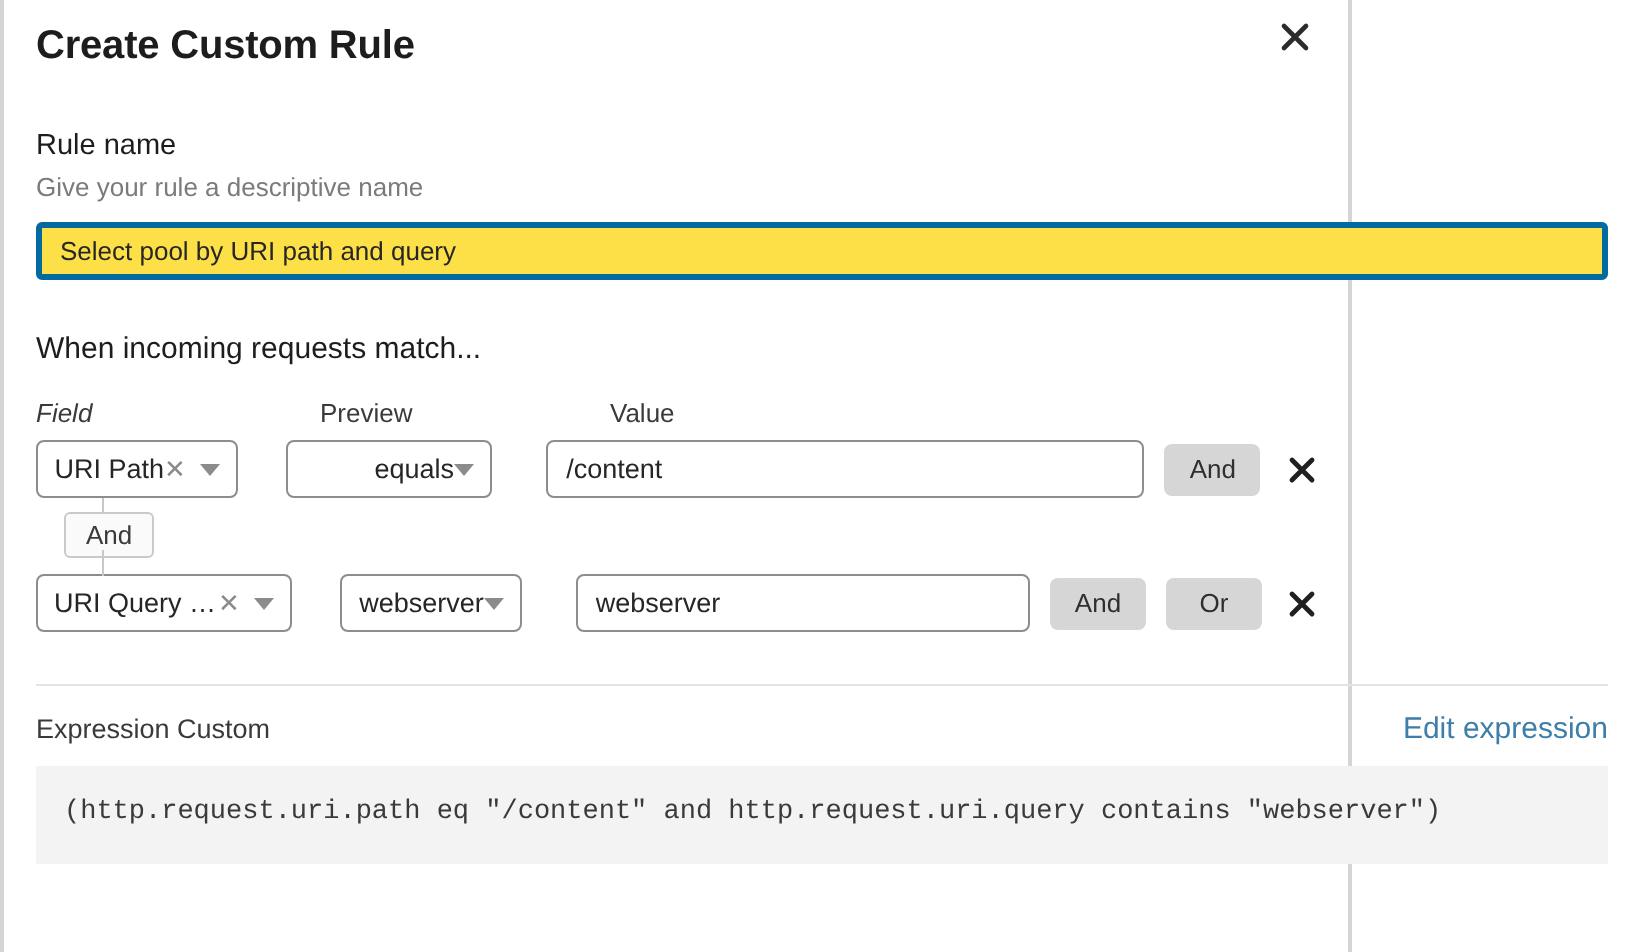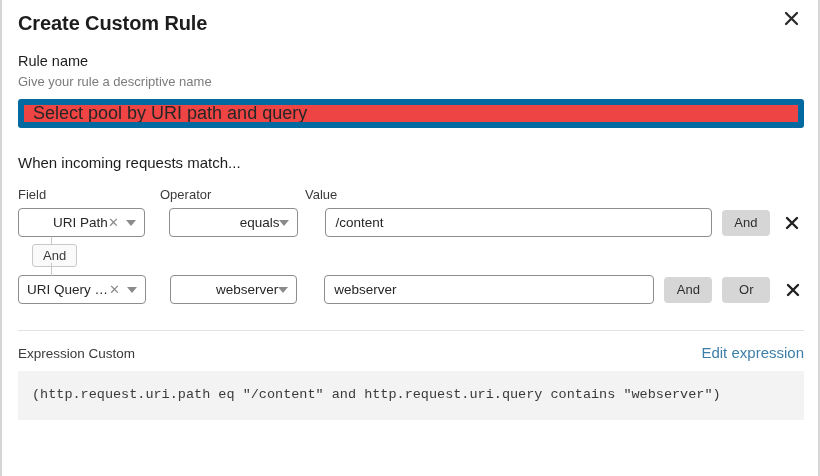--- a/index.html
+++ b/index.html
@@ -12,21 +12,21 @@
     width: 820px;
     height: 476px;
     font-family: "Liberation Sans", sans-serif;
     color: #1d1d1d;
     overflow: hidden;
   }
 
   .dialog {
     position: relative;
     box-sizing: border-box;
-    width: 820px;
+    width: 676px;
     height: 476px;
     background: #ffffff;
     border-left: 2px solid #d5d5d5;
     border-right: 2px solid #d5d5d5;
     padding: 0 16px;
   }
 
   
   .dialog-header {
     position: relative;
@@ -50,63 +50,63 @@
     align-items: center;
     justify-content: center;
     cursor: pointer;
     background: none;
     border: none;
     padding: 0;
   }
   .close-btn svg { display: block; }
 
   
-  .section-rulename { margin-top: 6px; }
+  .section-rulename { margin-top: 18px; }
   .field-label {
     font-size: 14.5px;
     color: #1d1d1d;
     line-height: 19px;
   }
   .field-hint {
     font-size: 13px;
     color: #7b7b7b;
     line-height: 18px;
     margin-top: 2px;
   }
   .rule-name-input {
     box-sizing: border-box;
     display: block;
     width: 786px;
     height: 29px;
     margin-top: 8px;
     padding: 0 9px;
     font-family: "Liberation Sans", sans-serif;
-    font-size: 18px;
+    font-size: 13px;
     color: #262626;
-    background: #ef4444;
-    border: 6px solid #0369a1;
+    background: #fde047;
+    border: 3px solid #0369a1;
     border-radius: 3px;
     outline: none;
   }
 
   
   .match-heading {
     margin-top: 26px;
     font-size: 15px;
     font-weight: normal;
     color: #1d1d1d;
   }
 
   .col-headers {
     display: flex;
     margin-top: 16px;
     font-size: 13px;
     color: #3a3a3a;
   }
-  .ch-field    { width: 142px; }
+  .ch-field    { width: 142px; font-style: italic; }
   .ch-operator { width: 145px; }
   .ch-value    { flex: 1; }
 
   .rule-rows { position: relative; }
 
   .rule-row {
     display: flex;
     align-items: center;
     height: 29px;
     margin-top: 6px;
@@ -296,21 +296,21 @@
   <div class="section-rulename">
     <div class="field-label">Rule name</div>
     <div class="field-hint">Give your rule a descriptive name</div>
     <input class="rule-name-input" type="text" value="Select pool by URI path and query" style="">
   </div>
 
   <div class="match-heading">When incoming requests match...</div>
 
   <div class="col-headers">
     <div class="ch-field">Field</div>
-    <div class="ch-operator">Operator</div>
+    <div class="ch-operator">Preview</div>
     <div class="ch-value">Value</div>
   </div>
 
   <div class="rule-rows">
 
     <div class="rule-row">
       <div class="ctl select-field">
         <span class="sel-text">URI Path</span>
         <span class="sel-right">
           <span class="clear-x">✕</span>

